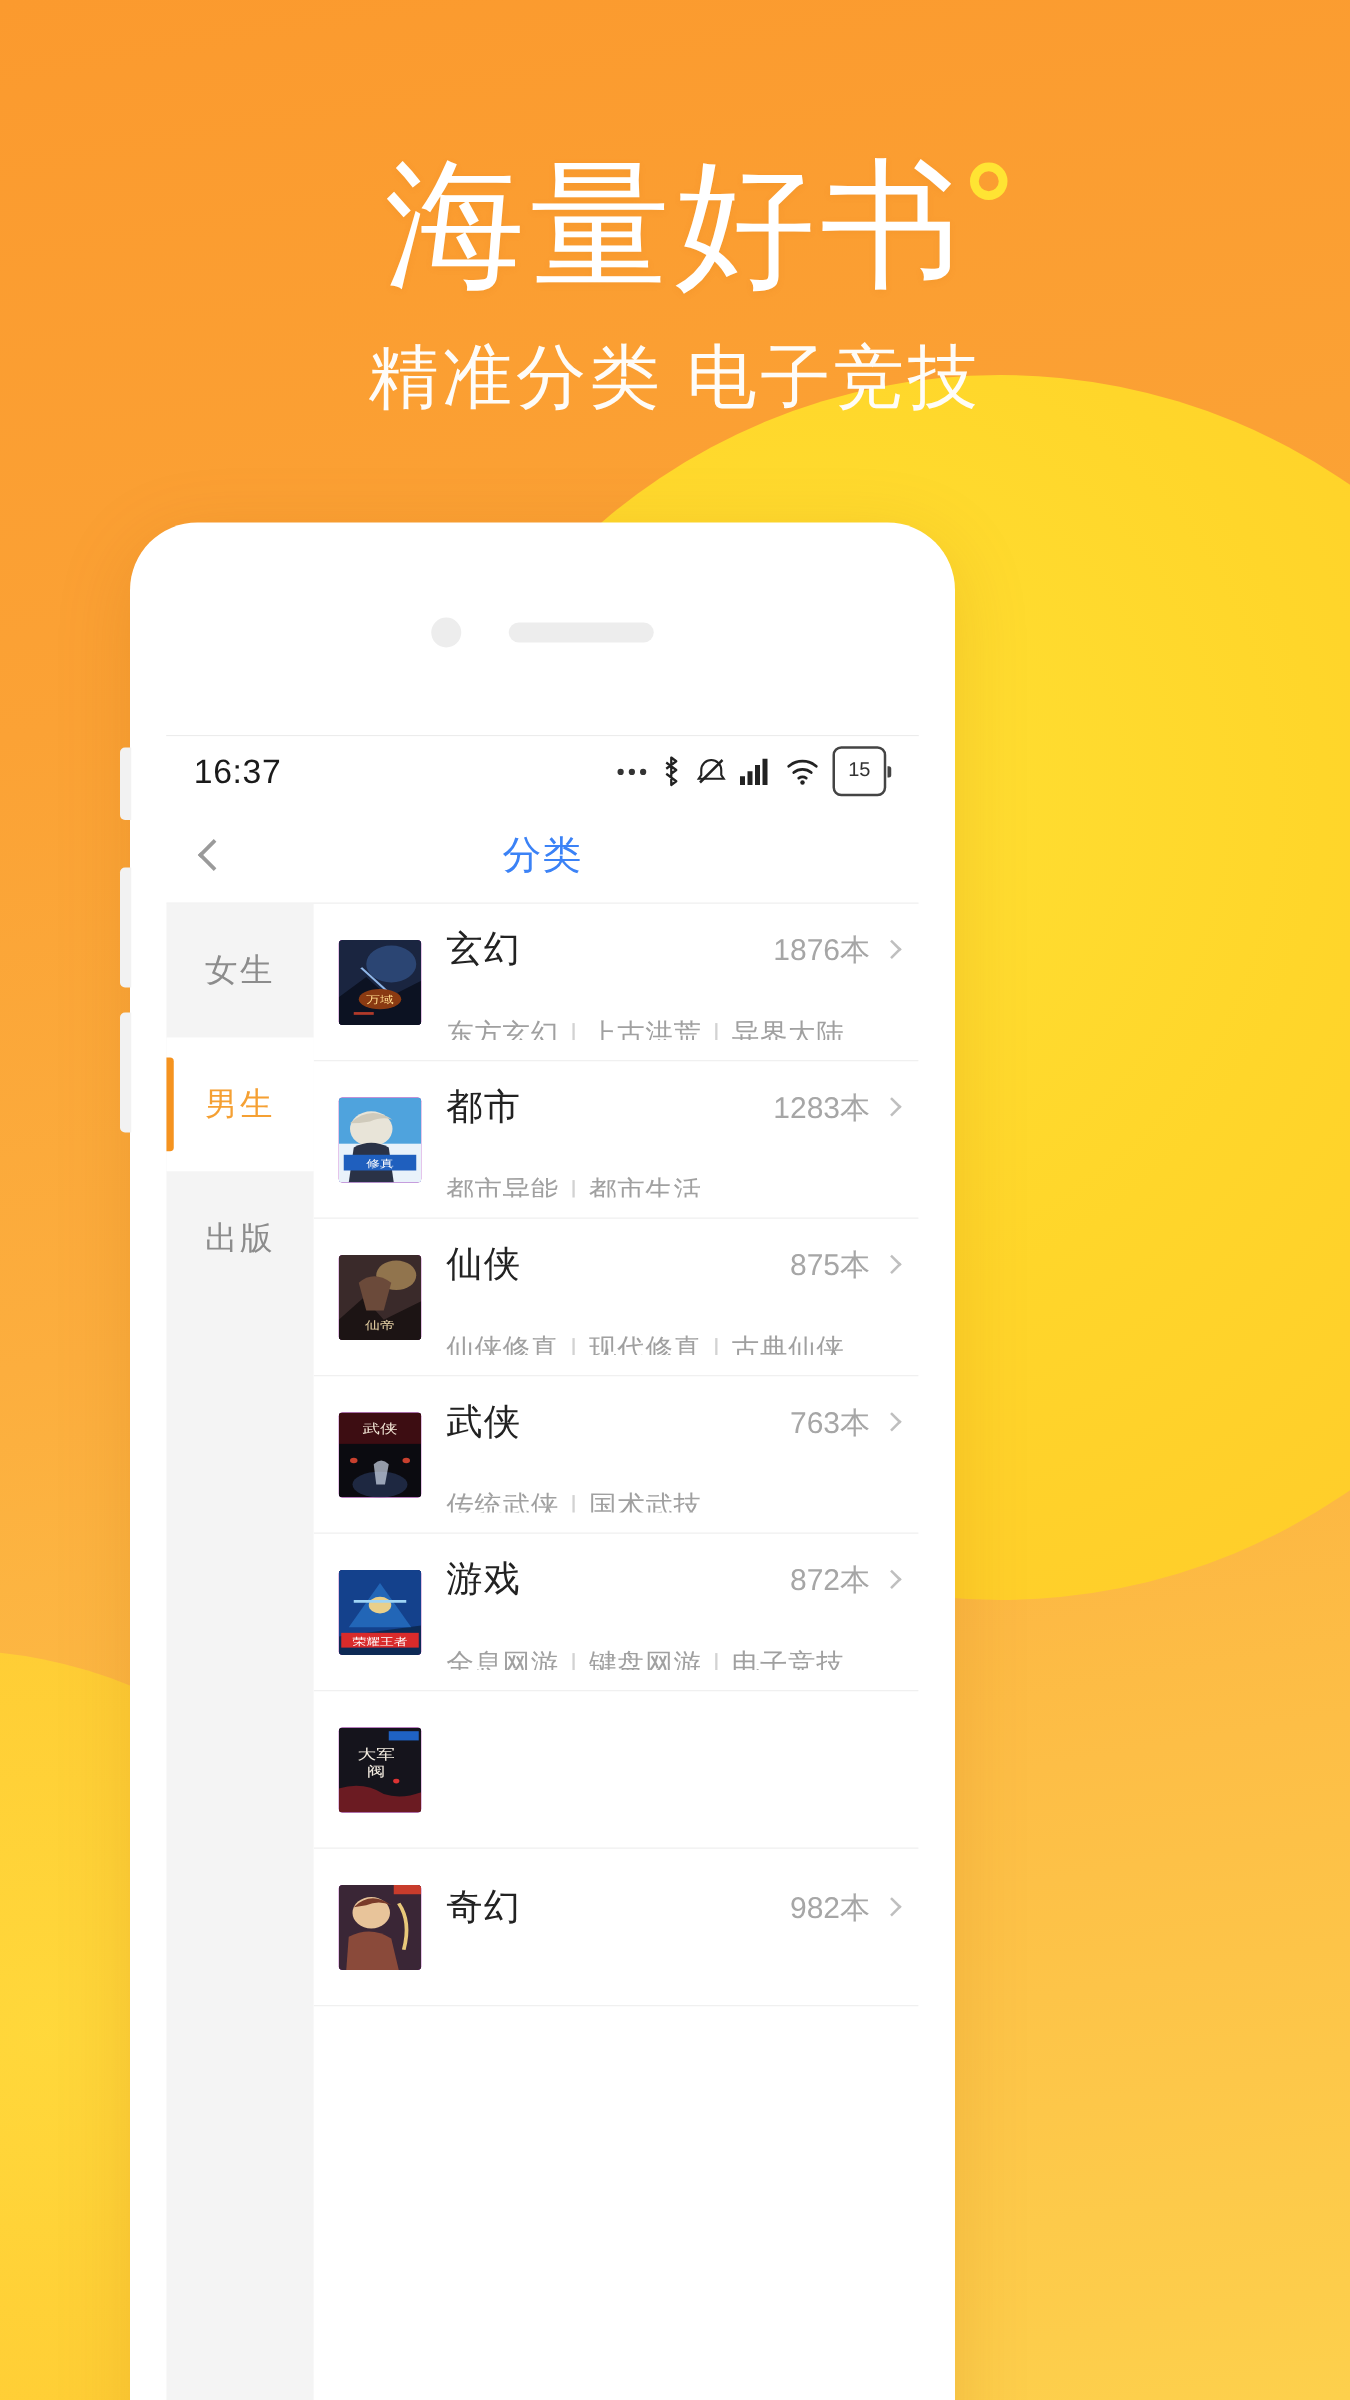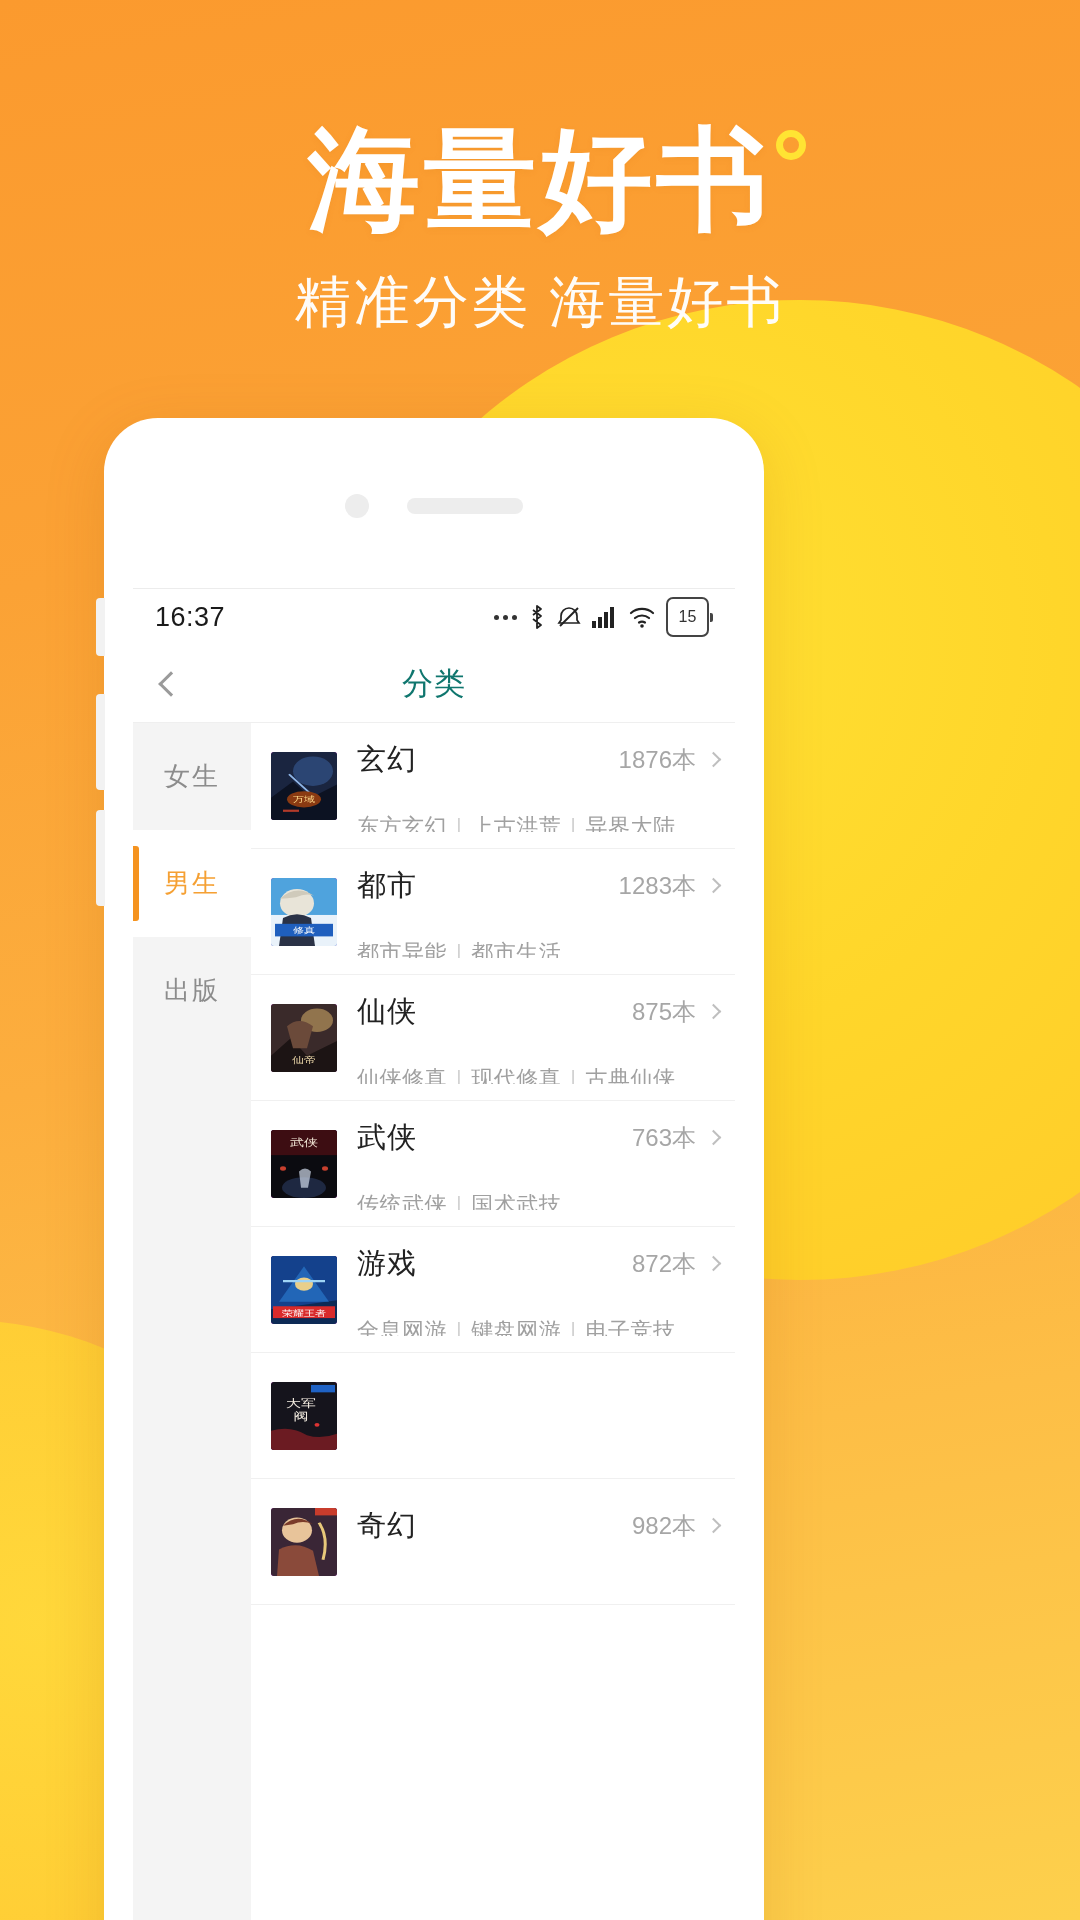--- a/index.html
+++ b/index.html
@@ -35,21 +35,21 @@
   
   .headline-wrap {
     position: absolute; top: 124px; left: 0; right: 0;
     text-align: center; z-index: 5;
   }
   .headline {
     display: inline-block;
     position: relative;
     font-size: 112px;
     line-height: 1;
-    font-weight: bold;
+    font-weight: normal;
     color: #FFFFFF;
     letter-spacing: 4px;
     text-shadow: 0 2px 6px rgba(200,110,0,.10);
   }
   .headline .dot {
     position: absolute;
     right: -34px; top: 6px;
     width: 30px; height: 30px;
     border-radius: 50%;
     border: 7px solid #FFE433;
@@ -146,21 +146,21 @@
     display: flex; align-items: center; justify-content: center;
   }
   .chev-left {
     width: 18px; height: 18px;
     border-left: 3px solid #9A9A9A;
     border-bottom: 3px solid #9A9A9A;
     transform: rotate(45deg);
   }
   .nav-title {
     position: absolute; left: 0; right: 0; text-align: center;
-    font-size: 31px; color: #0f766e; font-weight: 500; letter-spacing: 1px;
+    font-size: 31px; color: #3b82f6; font-weight: 500; letter-spacing: 1px;
     pointer-events: none;
   }
 
   
   .content { display: flex; height: calc(100% - 56px - 78px); }
 
   .sidebar {
     width: 118px; flex: 0 0 118px;
     background: #F4F4F4;
   }
@@ -239,21 +239,21 @@
   <div class="blob-yellow"></div>
   <div class="blob-yellow2"></div>
 
   <div class="headline-wrap">
     <div class="headline">
       <span>海量好书</span>
       <span class="dot"></span>
     </div>
   </div>
 
-  <div class="subhead">精准分类 海量好书</div>
+  <div class="subhead">精准分类 电子竞技</div>
 
   <div class="phone">
     <div class="phone-btn btn-a"></div>
     <div class="phone-btn btn-b"></div>
     <div class="phone-btn btn-c"></div>
 
     <div class="notch">
       <div class="cam"></div>
       <div class="speaker"></div>
     </div>

